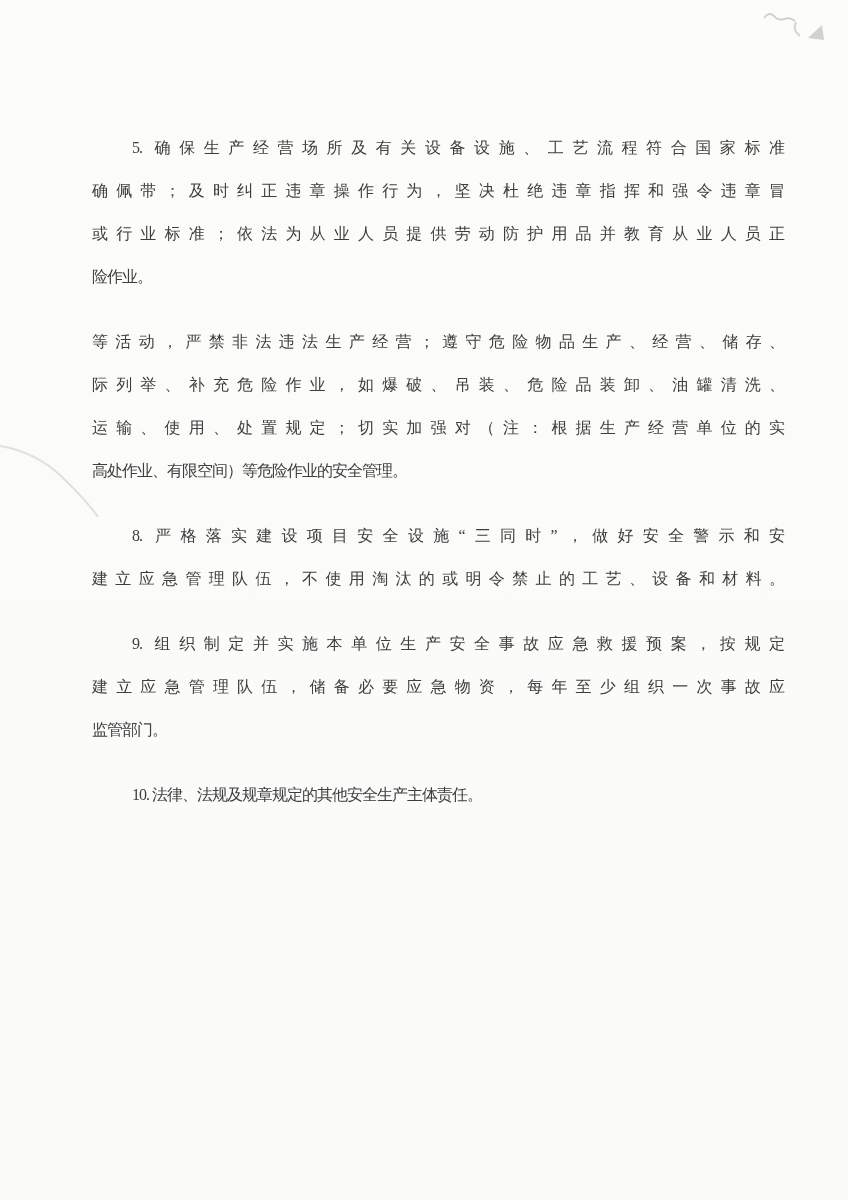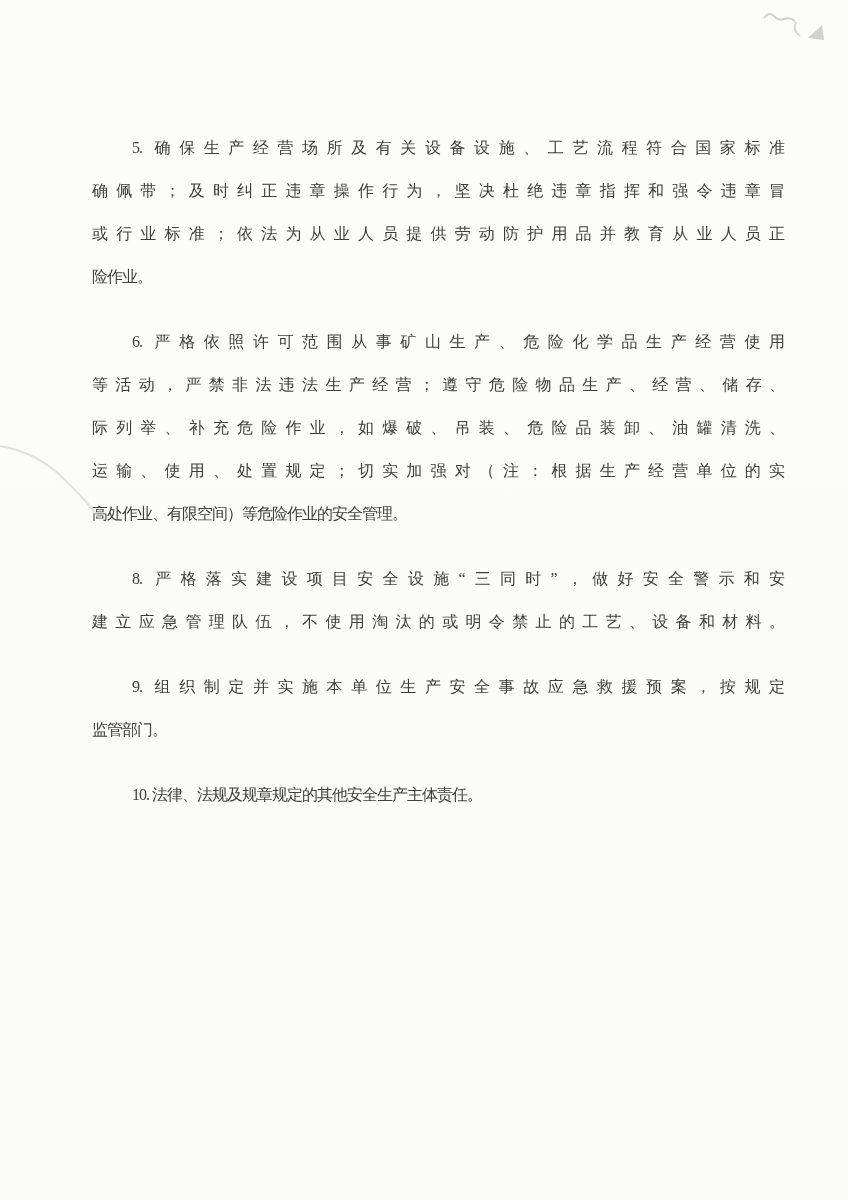--- a/index.html
+++ b/index.html
@@ -66,35 +66,35 @@
   <div class="text-block">
 
     <div class="para">
       <div class="line full first">5. 确保生产经营场所及有关设备设施、工艺流程符合国家标准</div>
       <div class="line full">确佩带；及时纠正违章操作行为，坚决杜绝违章指挥和强令违章冒</div>
       <div class="line full">或行业标准；依法为从业人员提供劳动防护用品并教育从业人员正</div>
       <div class="line tail">险作业。</div>
     </div>
 
     <div class="para">
-      <div class="line full first">6. 严格依照许可范围从事矿山生产、危险化学品生产经营使用</div>
       <div class="line full">等活动，严禁非法违法生产经营；遵守危险物品生产、经营、储存、</div>
       <div class="line full">际列举、补充危险作业，如爆破、吊装、危险品装卸、油罐清洗、</div>
       <div class="line full">运输、使用、处置规定；切实加强对（注：根据生产经营单位的实</div>
       <div class="line tail">高处作业、有限空间）等危险作业的安全管理。</div>
     </div>
 
 
     <div class="para">
       <div class="line full first">8. 严格落实建设项目安全设施“三同时”，做好安全警示和安</div>
       <div class="line full">建立应急管理队伍，不使用淘汰的或明令禁止的工艺、设备和材料。</div>
     </div>
 
     <div class="para">
       <div class="line full first">9. 组织制定并实施本单位生产安全事故应急救援预案，按规定</div>
+      <div class="line full">建立应急管理队伍，储备必要应急物资，每年至少组织一次事故应</div>
       <div class="line tail">监管部门。</div>
     </div>
 
     <div class="para">
       <div class="line tail first">10. 法律、法规及规章规定的其他安全生产主体责任。</div>
     </div>
 
   </div>
 
   <svg class="overlay" width="848" height="1200" viewBox="0 0 848 1200" xmlns="http://www.w3.org/2000/svg">

